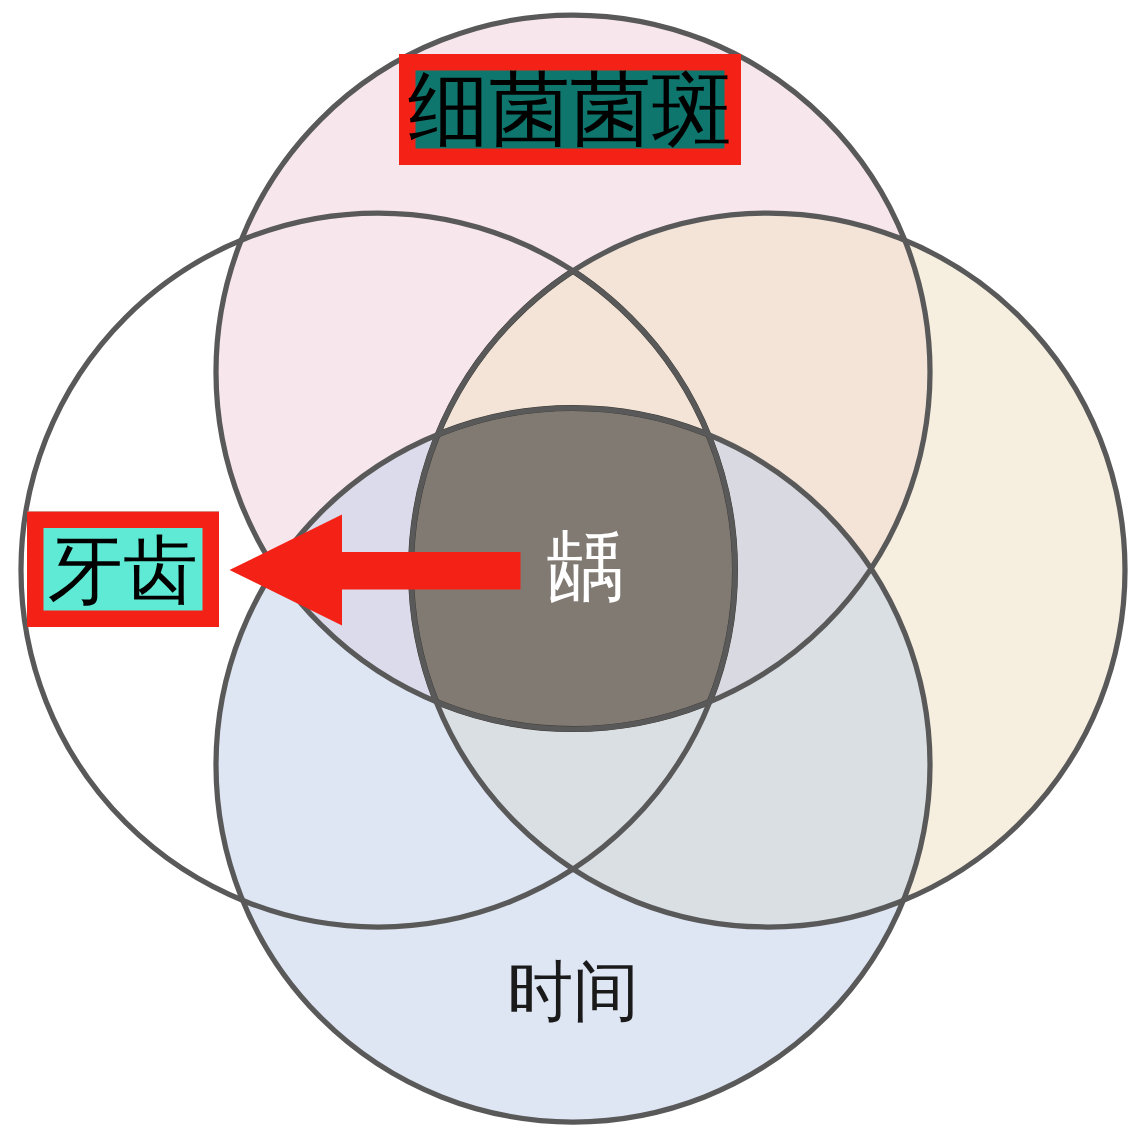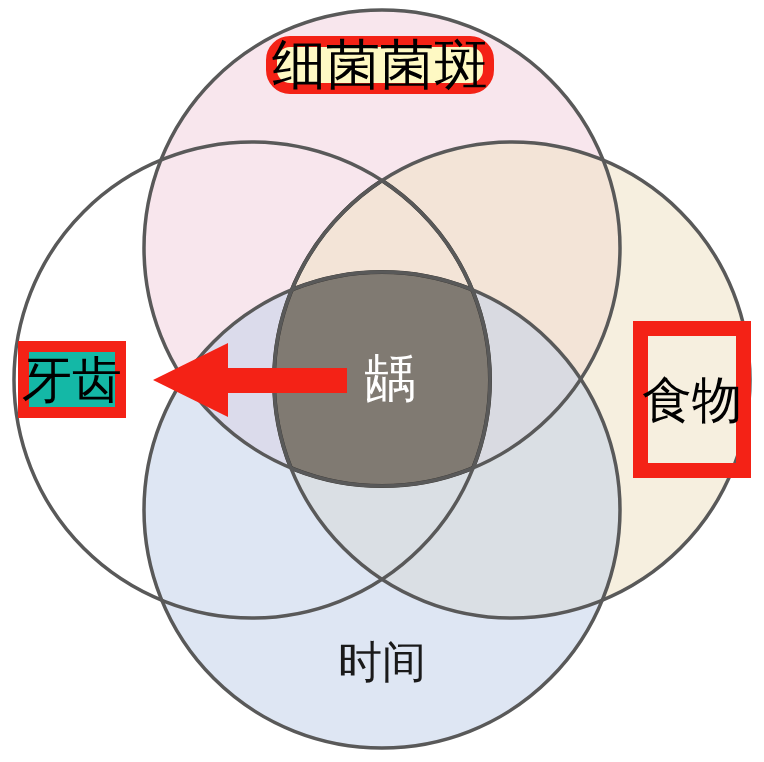--- a/index.html
+++ b/index.html
@@ -44,35 +44,34 @@
     align-items: center;
     justify-content: center;
     font-weight: 400;
     color: #000000;
   }
 
   #label-plaque {
     left: 266px;
     top: 36px;
     width: 228px;
-    height: 58px;
+    height: 74px;
     border-width: 11px;
-    background: #fef9c3;
+    background: #0f766e;
     font-size: 54px;
     letter-spacing: 0px;
-    border-radius: 24px;
   }
 
   #label-teeth {
     left: 18px;
     top: 341px;
-    width: 108px;
+    width: 128px;
     height: 77px;
     border-width: 11px;
-    background: #14b8a6;
+    background: #5eead4;
     font-size: 50px;
   }
 
   #label-food {
     left: 633px;
     top: 321px;
     width: 118px;
     height: 157px;
     border-width: 15px;
     background: transparent;
@@ -160,23 +159,20 @@
   </svg>
 
   <div class="label boxed" id="label-plaque">
     <span>细菌菌斑</span>
   </div>
 
   <div class="label boxed" id="label-teeth">
     <span>牙齿</span>
   </div>
 
-  <div class="label boxed" id="label-food">
-    <span>食物</span>
-  </div>
 
   <div class="label" id="label-time">
     <span>时间</span>
   </div>
 
   <div class="label" id="label-caries">
     <span>龋</span>
   </div>
 
 </div>

